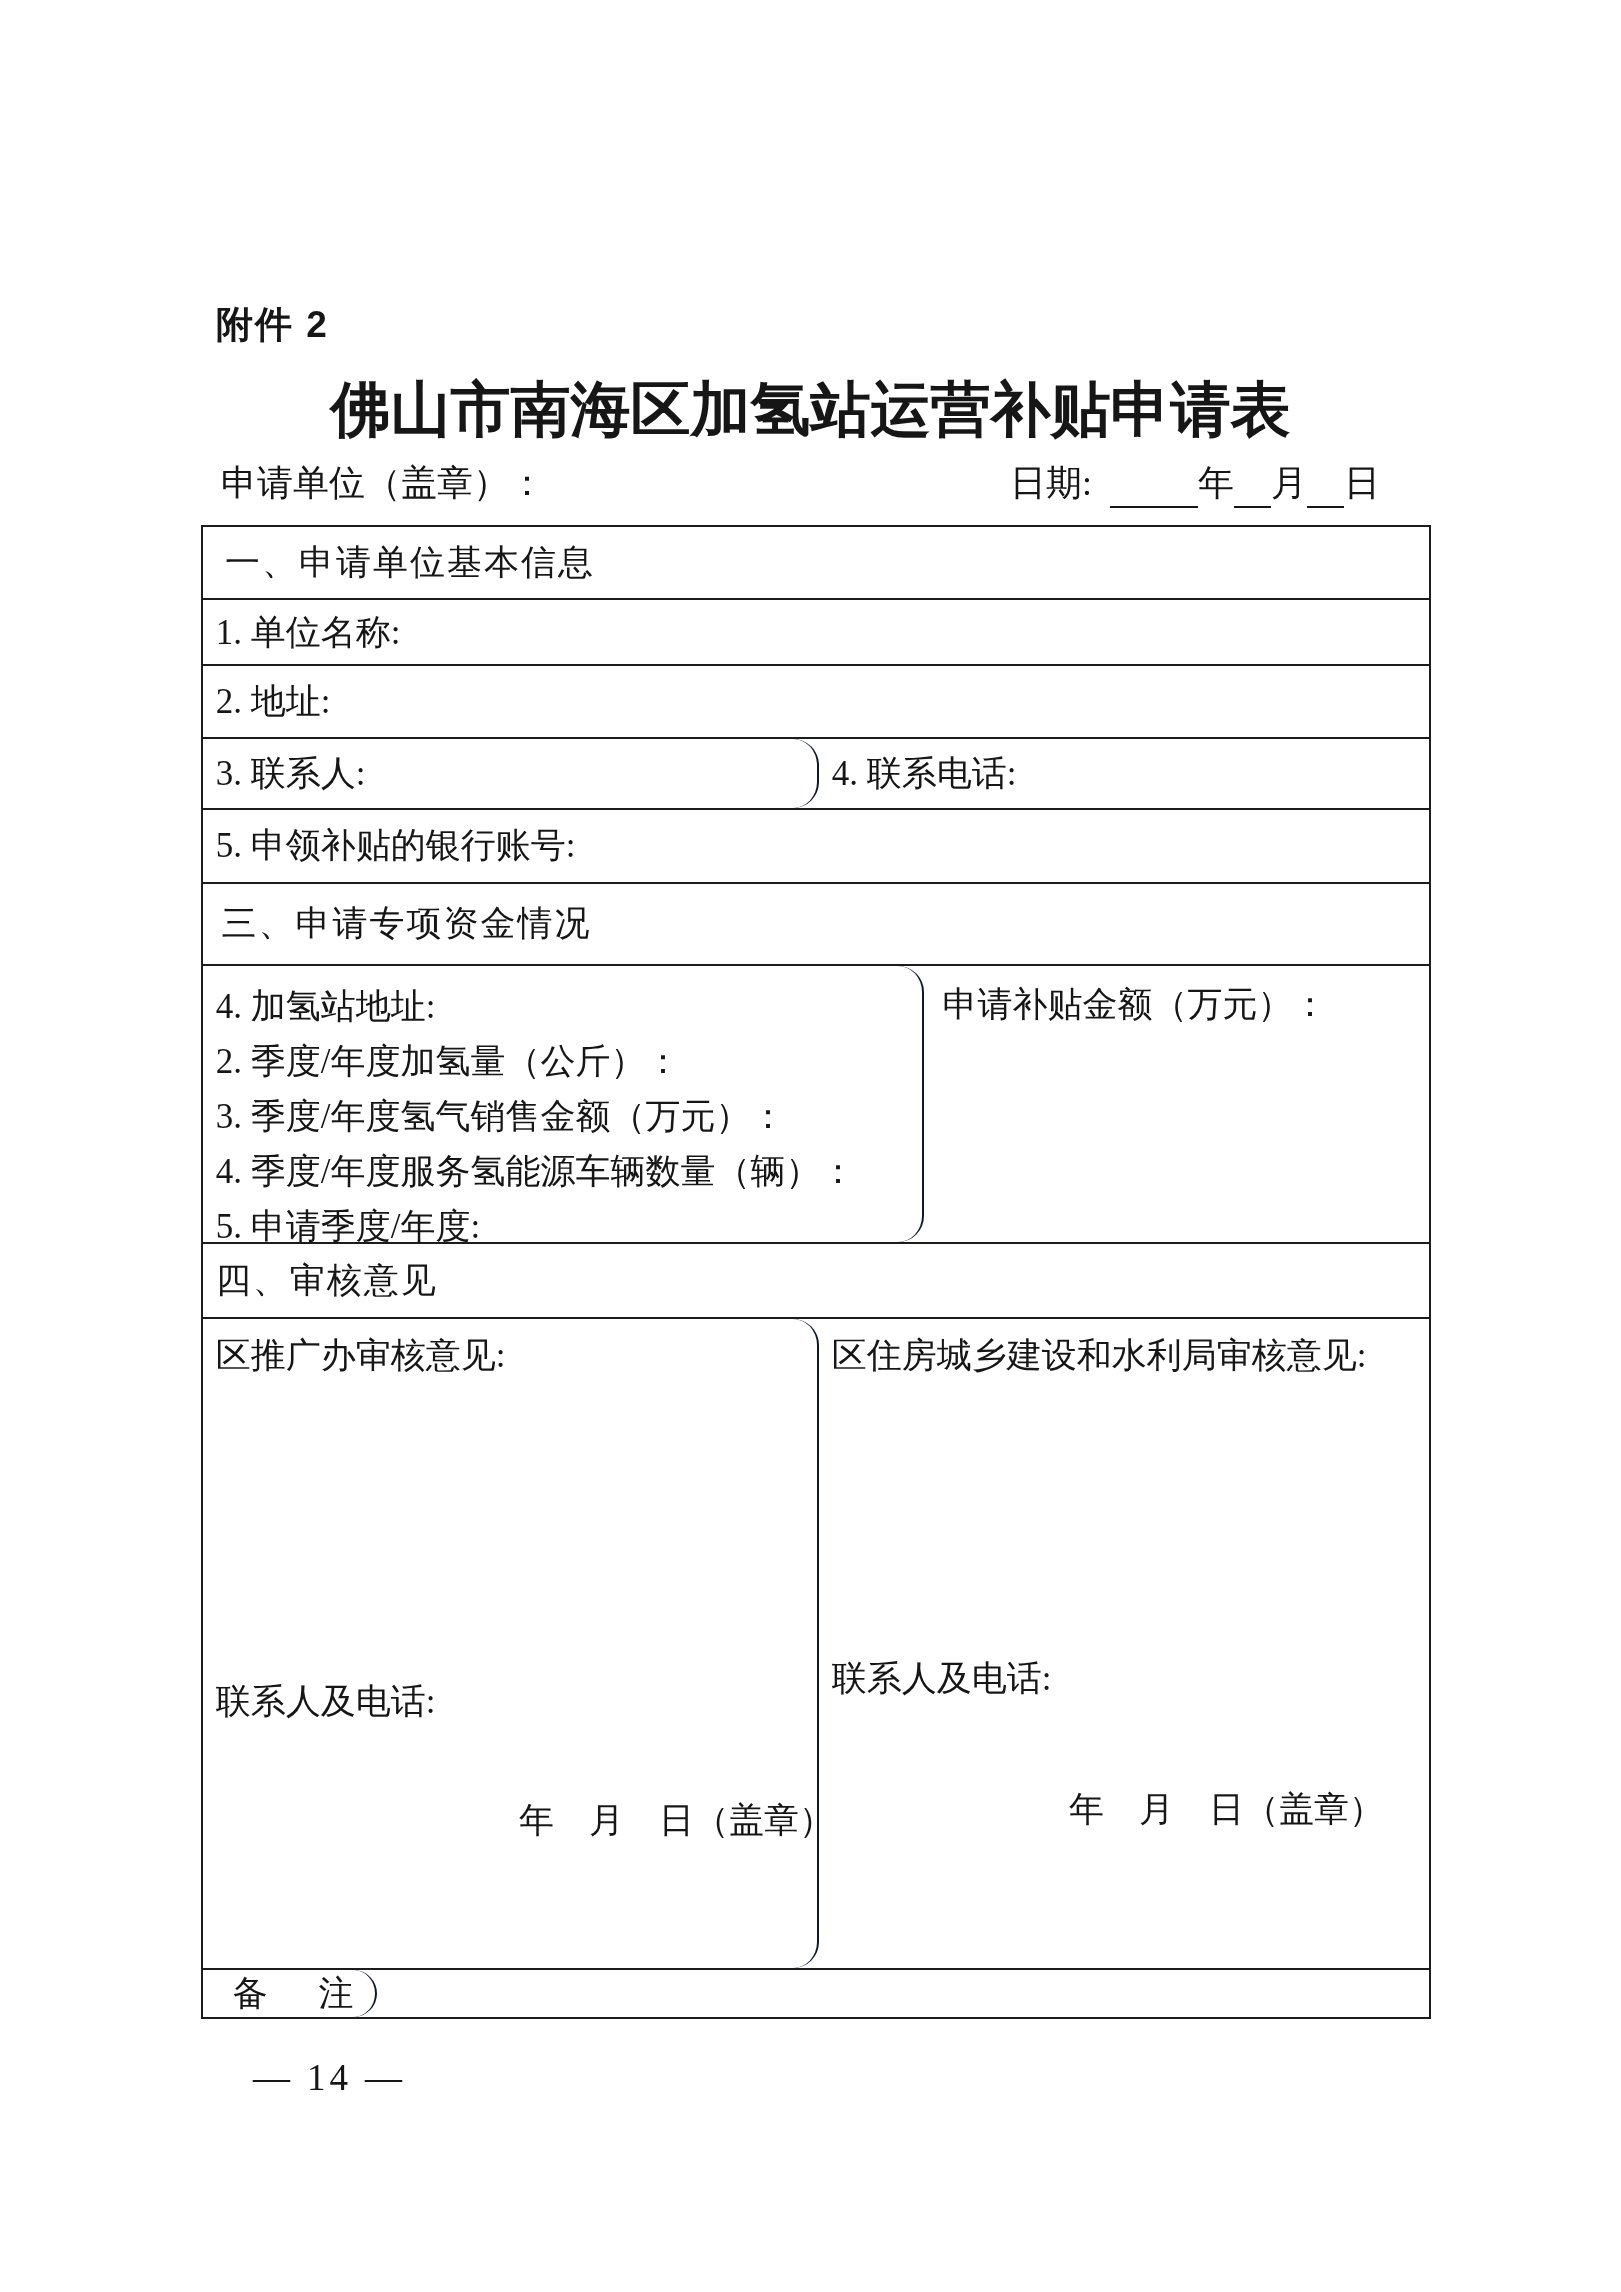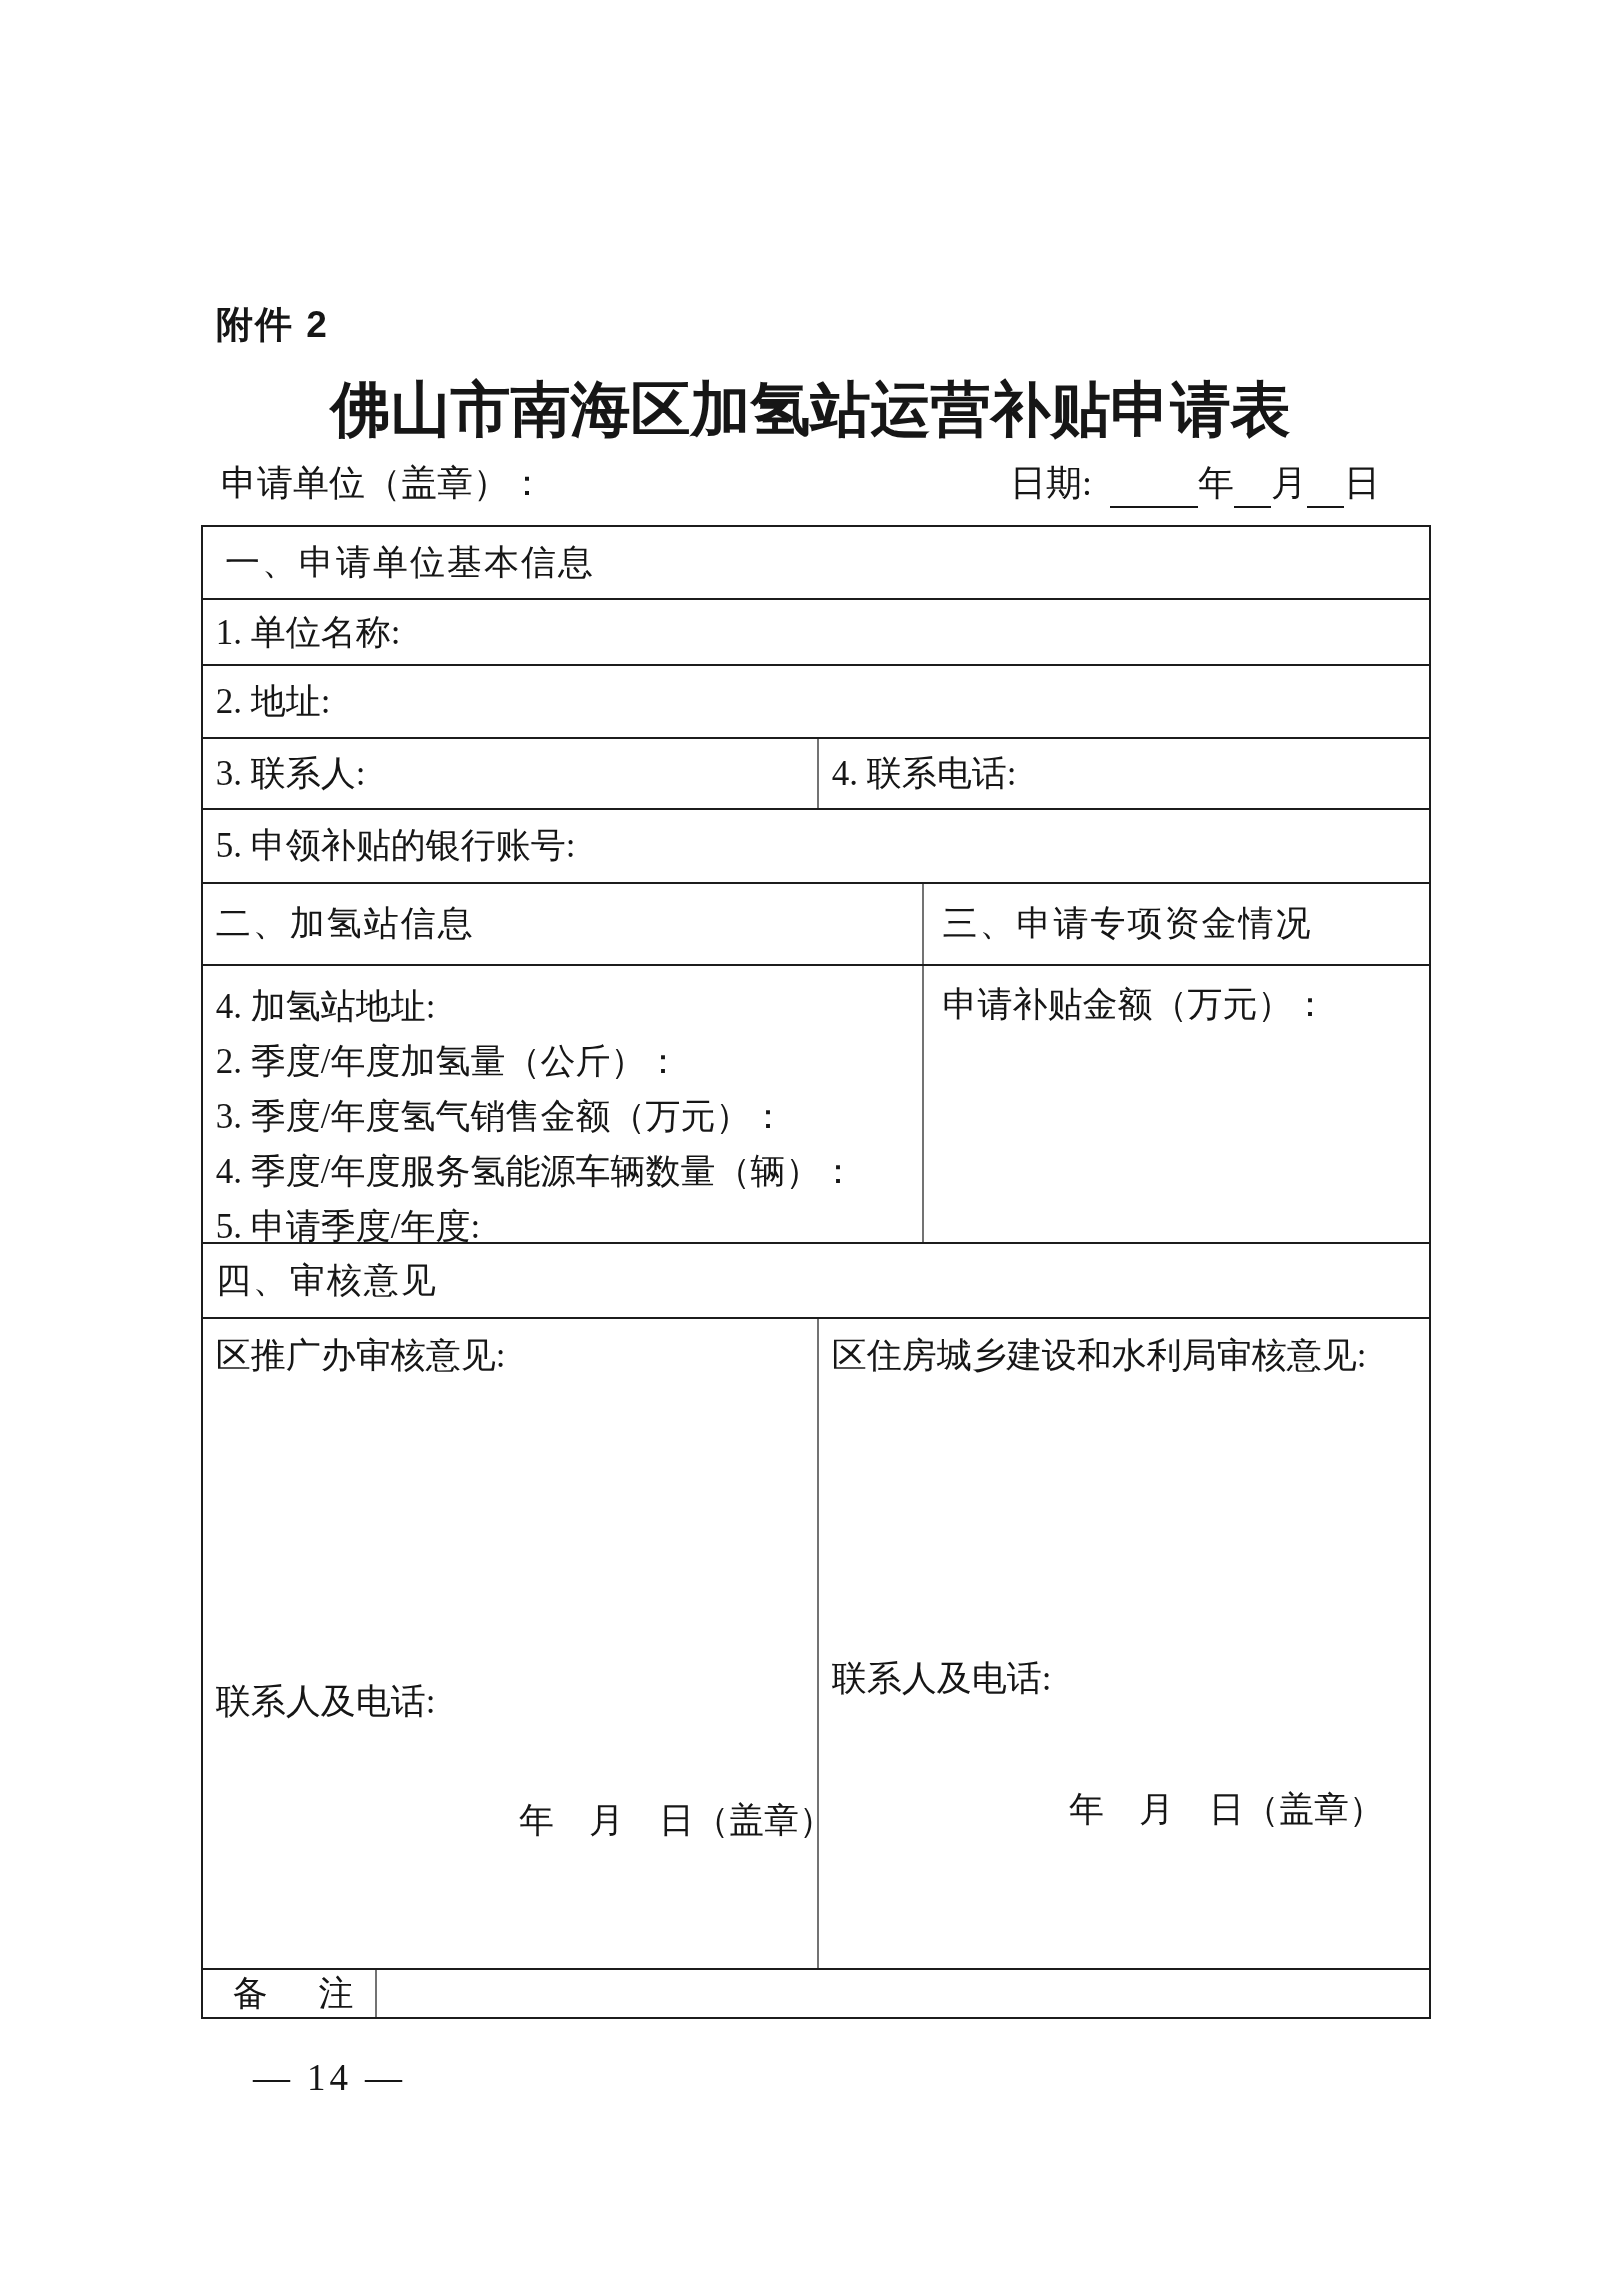--- a/index.html
+++ b/index.html
@@ -31,21 +31,21 @@
 
   .tbl{
     position:absolute;left:201px;top:525px;width:1230px;height:1494px;
     border:2.9px solid #1c1c1c;box-sizing:border-box;
     display:flex;flex-direction:column;
     font-size:35px;
   }
   .trow{box-sizing:border-box;border-bottom:2px solid #1c1c1c;display:flex;flex-direction:row;}
   .trow.last{border-bottom:none;flex:1;}
   .cell{box-sizing:border-box;padding-left:12.7px;display:flex;align-items:center;}
-  .cell.split{border-right:2px solid #737373;}
+  .cell.split{border-right:2px solid #0f172a;border-radius:26px;}
   .sec{letter-spacing:2px;}
   .station-list{display:block;padding:13.7px 0 0 12.7px;line-height:55px;white-space:nowrap;}
   .subsidy-cell{display:block;padding:15.7px 0 0 18.6px;}
   .review-cell{position:relative;display:block;padding:0;}
   .rv-title{position:absolute;left:12.7px;top:13.7px;white-space:nowrap;}
   .rv-contact{position:absolute;left:12.7px;white-space:nowrap;}
   .rv-date{position:absolute;white-space:nowrap;}
   .remarks-label{justify-content:center;padding-left:16px;letter-spacing:7.8px;}
   .pagenum{
     position:absolute;left:253px;top:2056px;
@@ -83,21 +83,20 @@
     <div class="trow" style="height:74px;">
       <div class="cell split" style="width:616px;">3. 联系人:</div>
       <div class="cell" style="flex:1;">4. 联系电话:</div>
     </div>
 
     <div class="trow" style="height:77px;">
       <div class="cell" style="flex:1;">5. 申领补贴的银行账号:</div>
     </div>
 
     <div class="trow" style="height:85px;">
-      <div class="cell split sec" style="width:721px;">二、加氢站信息</div>
       <div class="cell sec" style="flex:1;padding-left:18.6px;">三、申请专项资金情况</div>
     </div>
 
     <div class="trow" style="height:278px;">
       <div class="cell split station-list" style="width:721px;">
         <div>4. 加氢站地址:</div>
         <div>2. 季度/年度加氢量（公斤）：</div>
         <div>3. 季度/年度氢气销售金额（万元）：</div>
         <div>4. 季度/年度服务氢能源车辆数量（辆）：</div>
         <div>5. 申请季度/年度:</div>

